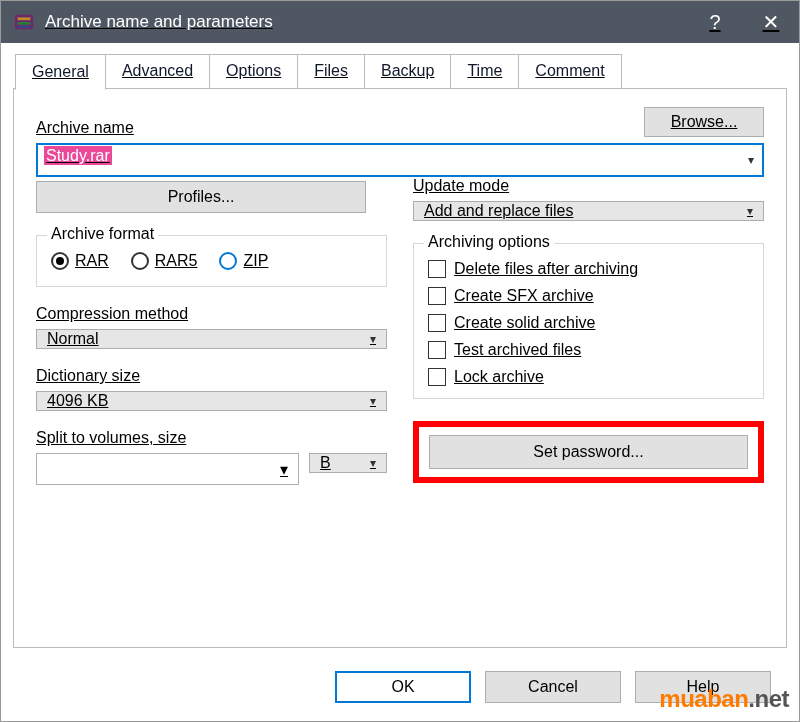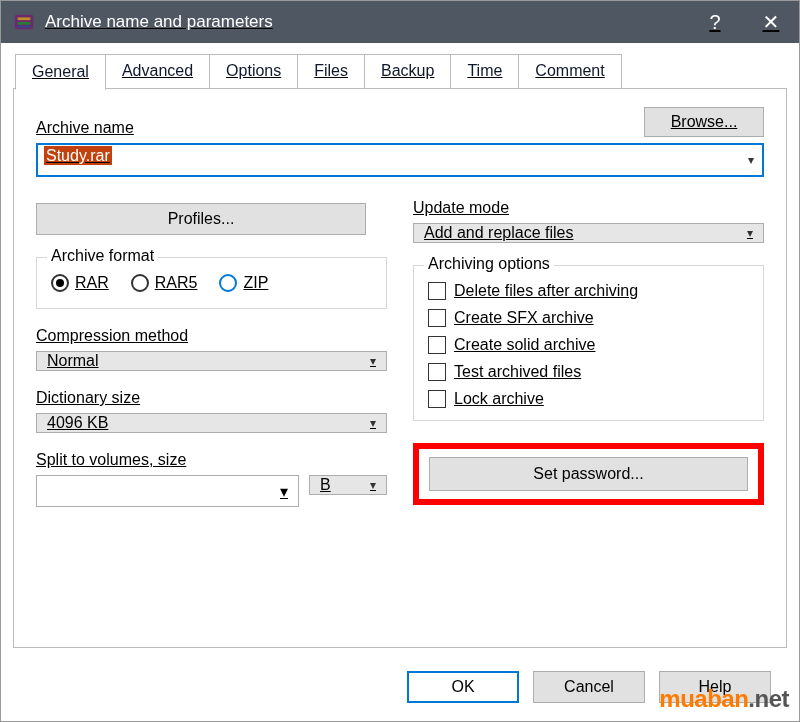--- a/index.html
+++ b/index.html
@@ -41,28 +41,28 @@
 
 .row1 { display: flex; justify-content: space-between; align-items: flex-end; margin-bottom: 6px; }
 .lbl { font-size: 16px; color: #000; }
 .browse-btn { width: 120px; height: 30px; background: #e1e1e1; border: 1px solid #adadad; font-size: 16px; cursor: pointer; }
 .archive-input-wrap { position: relative; }
 .archive-input {
   width: 100%; height: 34px; border: 2px solid #0078d7; padding: 2px 28px 2px 6px;
   font-size: 16px; outline: none; background: #fff;
 }
 .archive-input .selected-text {
-  background: #c2410c; color: #fff; padding: 1px 2px;
+  background: #ec4899; color: #fff; padding: 1px 2px;
 }
 .combo-chevron {
   position: absolute; right: 10px; top: 50%; transform: translateY(-50%);
   color: #333; font-size: 12px; pointer-events: none;
 }
 
-.cols { display: flex; gap: 26px; margin-top: 22px; }
+.cols { display: flex; gap: 26px; }
 .col { flex: 1; }
 
 .profiles-btn { width: 330px; height: 32px; background: #e1e1e1; border: 1px solid #adadad; font-size: 16px; cursor: pointer; margin-top: 4px; }
 
 .field { margin-top: 18px; }
 .select {
   width: 100%; height: 20px; background: #e6e6e6; border: 1px solid #adadad;
   display: flex; align-items: center; justify-content: space-between;
   padding: 0 10px; font-size: 16px; cursor: pointer;
 }
@@ -89,21 +89,21 @@
 
 .update-lbl { font-size: 16px; }
 .checks { display: flex; flex-direction: column; gap: 9px; margin-top: 4px; }
 .check { display: flex; align-items: center; gap: 8px; font-size: 16px; cursor: pointer; }
 .check-box { width: 18px; height: 18px; border: 1.5px solid #333; background: #fff; display: inline-block; }
 
 .setpw-wrap { margin-top: 22px; border: 6px solid #ff0000; padding: 8px 10px; }
 .setpw-btn { width: 100%; height: 34px; background: #e1e1e1; border: 1px solid #adadad; font-size: 16px; cursor: pointer; }
 
 .footer { position: absolute; left: 0; right: 0; bottom: 18px; display: flex; justify-content: flex-end; gap: 14px; padding-right: 28px; }
-.fbtn { width: 112px; height: 32px; background: #e1e1e1; border: 1px solid #adadad; font-size: 16px; cursor: pointer; }
+.fbtn { width: 136px; height: 32px; background: #e1e1e1; border: 1px solid #adadad; font-size: 16px; cursor: pointer; }
 .fbtn.ok { background: #fff; border: 2px solid #0078d7; }
 
 .watermark {
   position: absolute; right: 10px; bottom: 8px; font-weight: 700; font-size: 24px;
   letter-spacing: -0.5px;
 }
 .watermark .m1 { color: #ff7a00; }
 .watermark .m2 { color: #555; }
 </style>
 </head>

